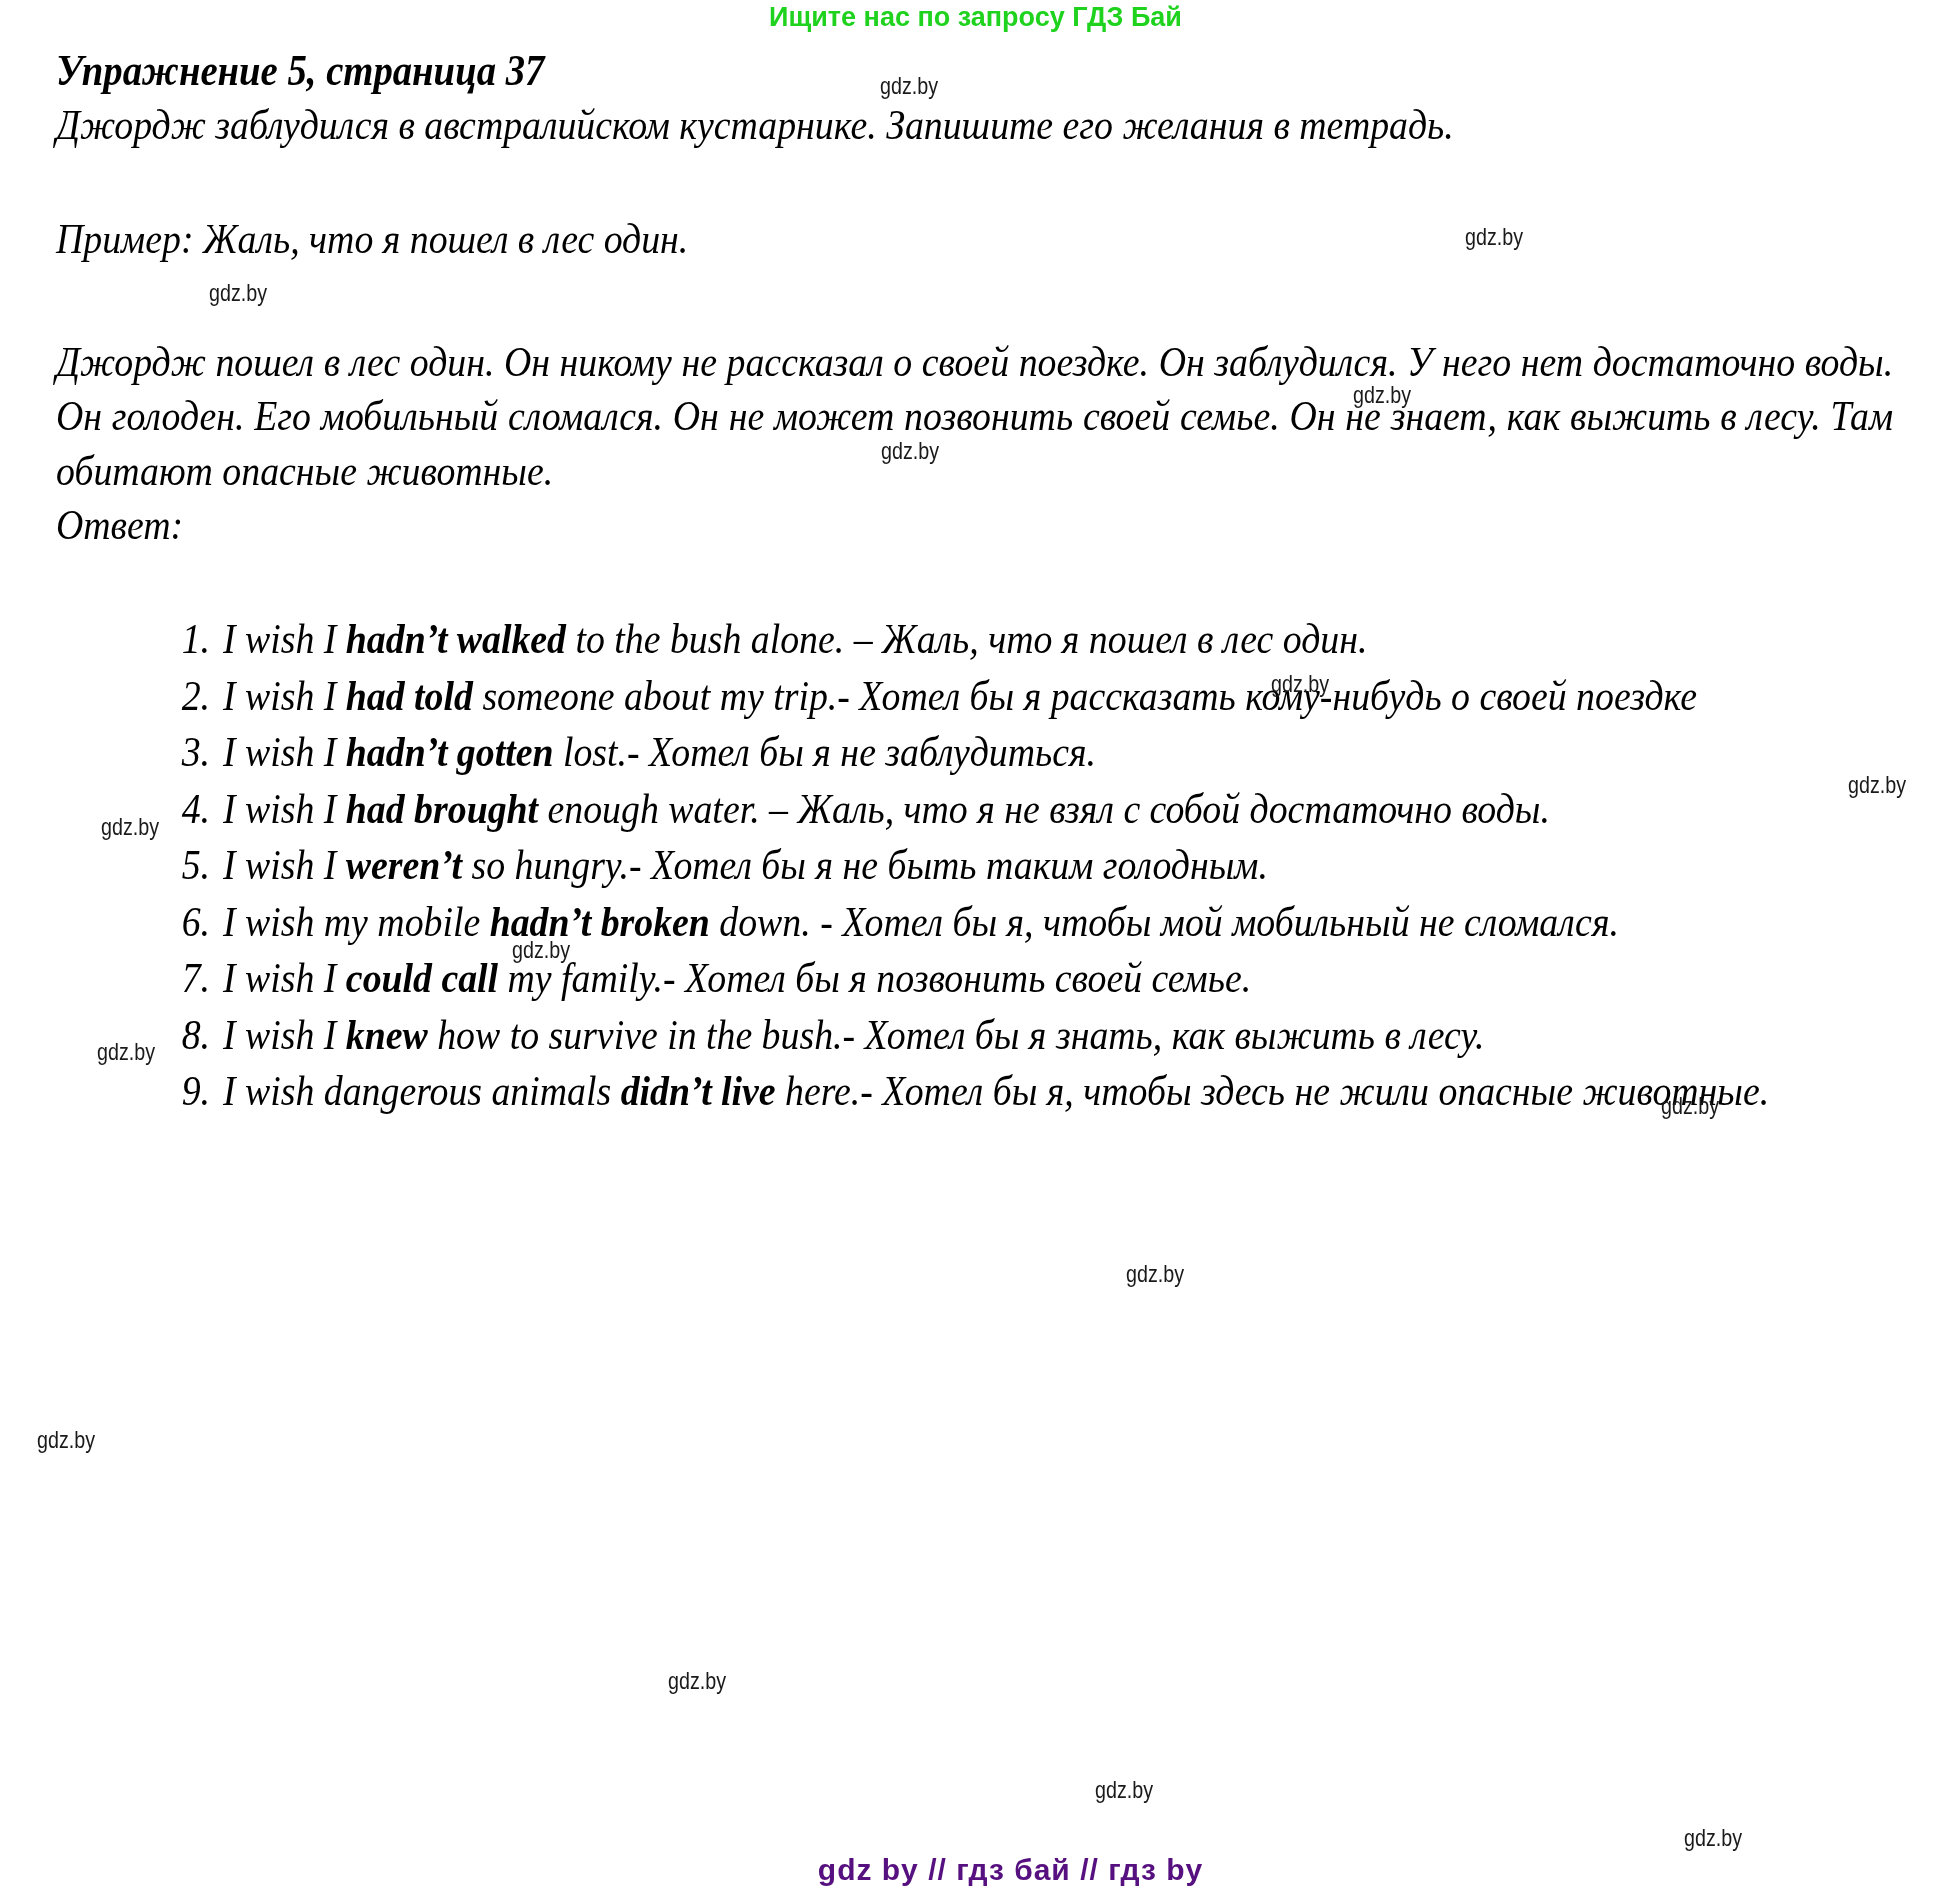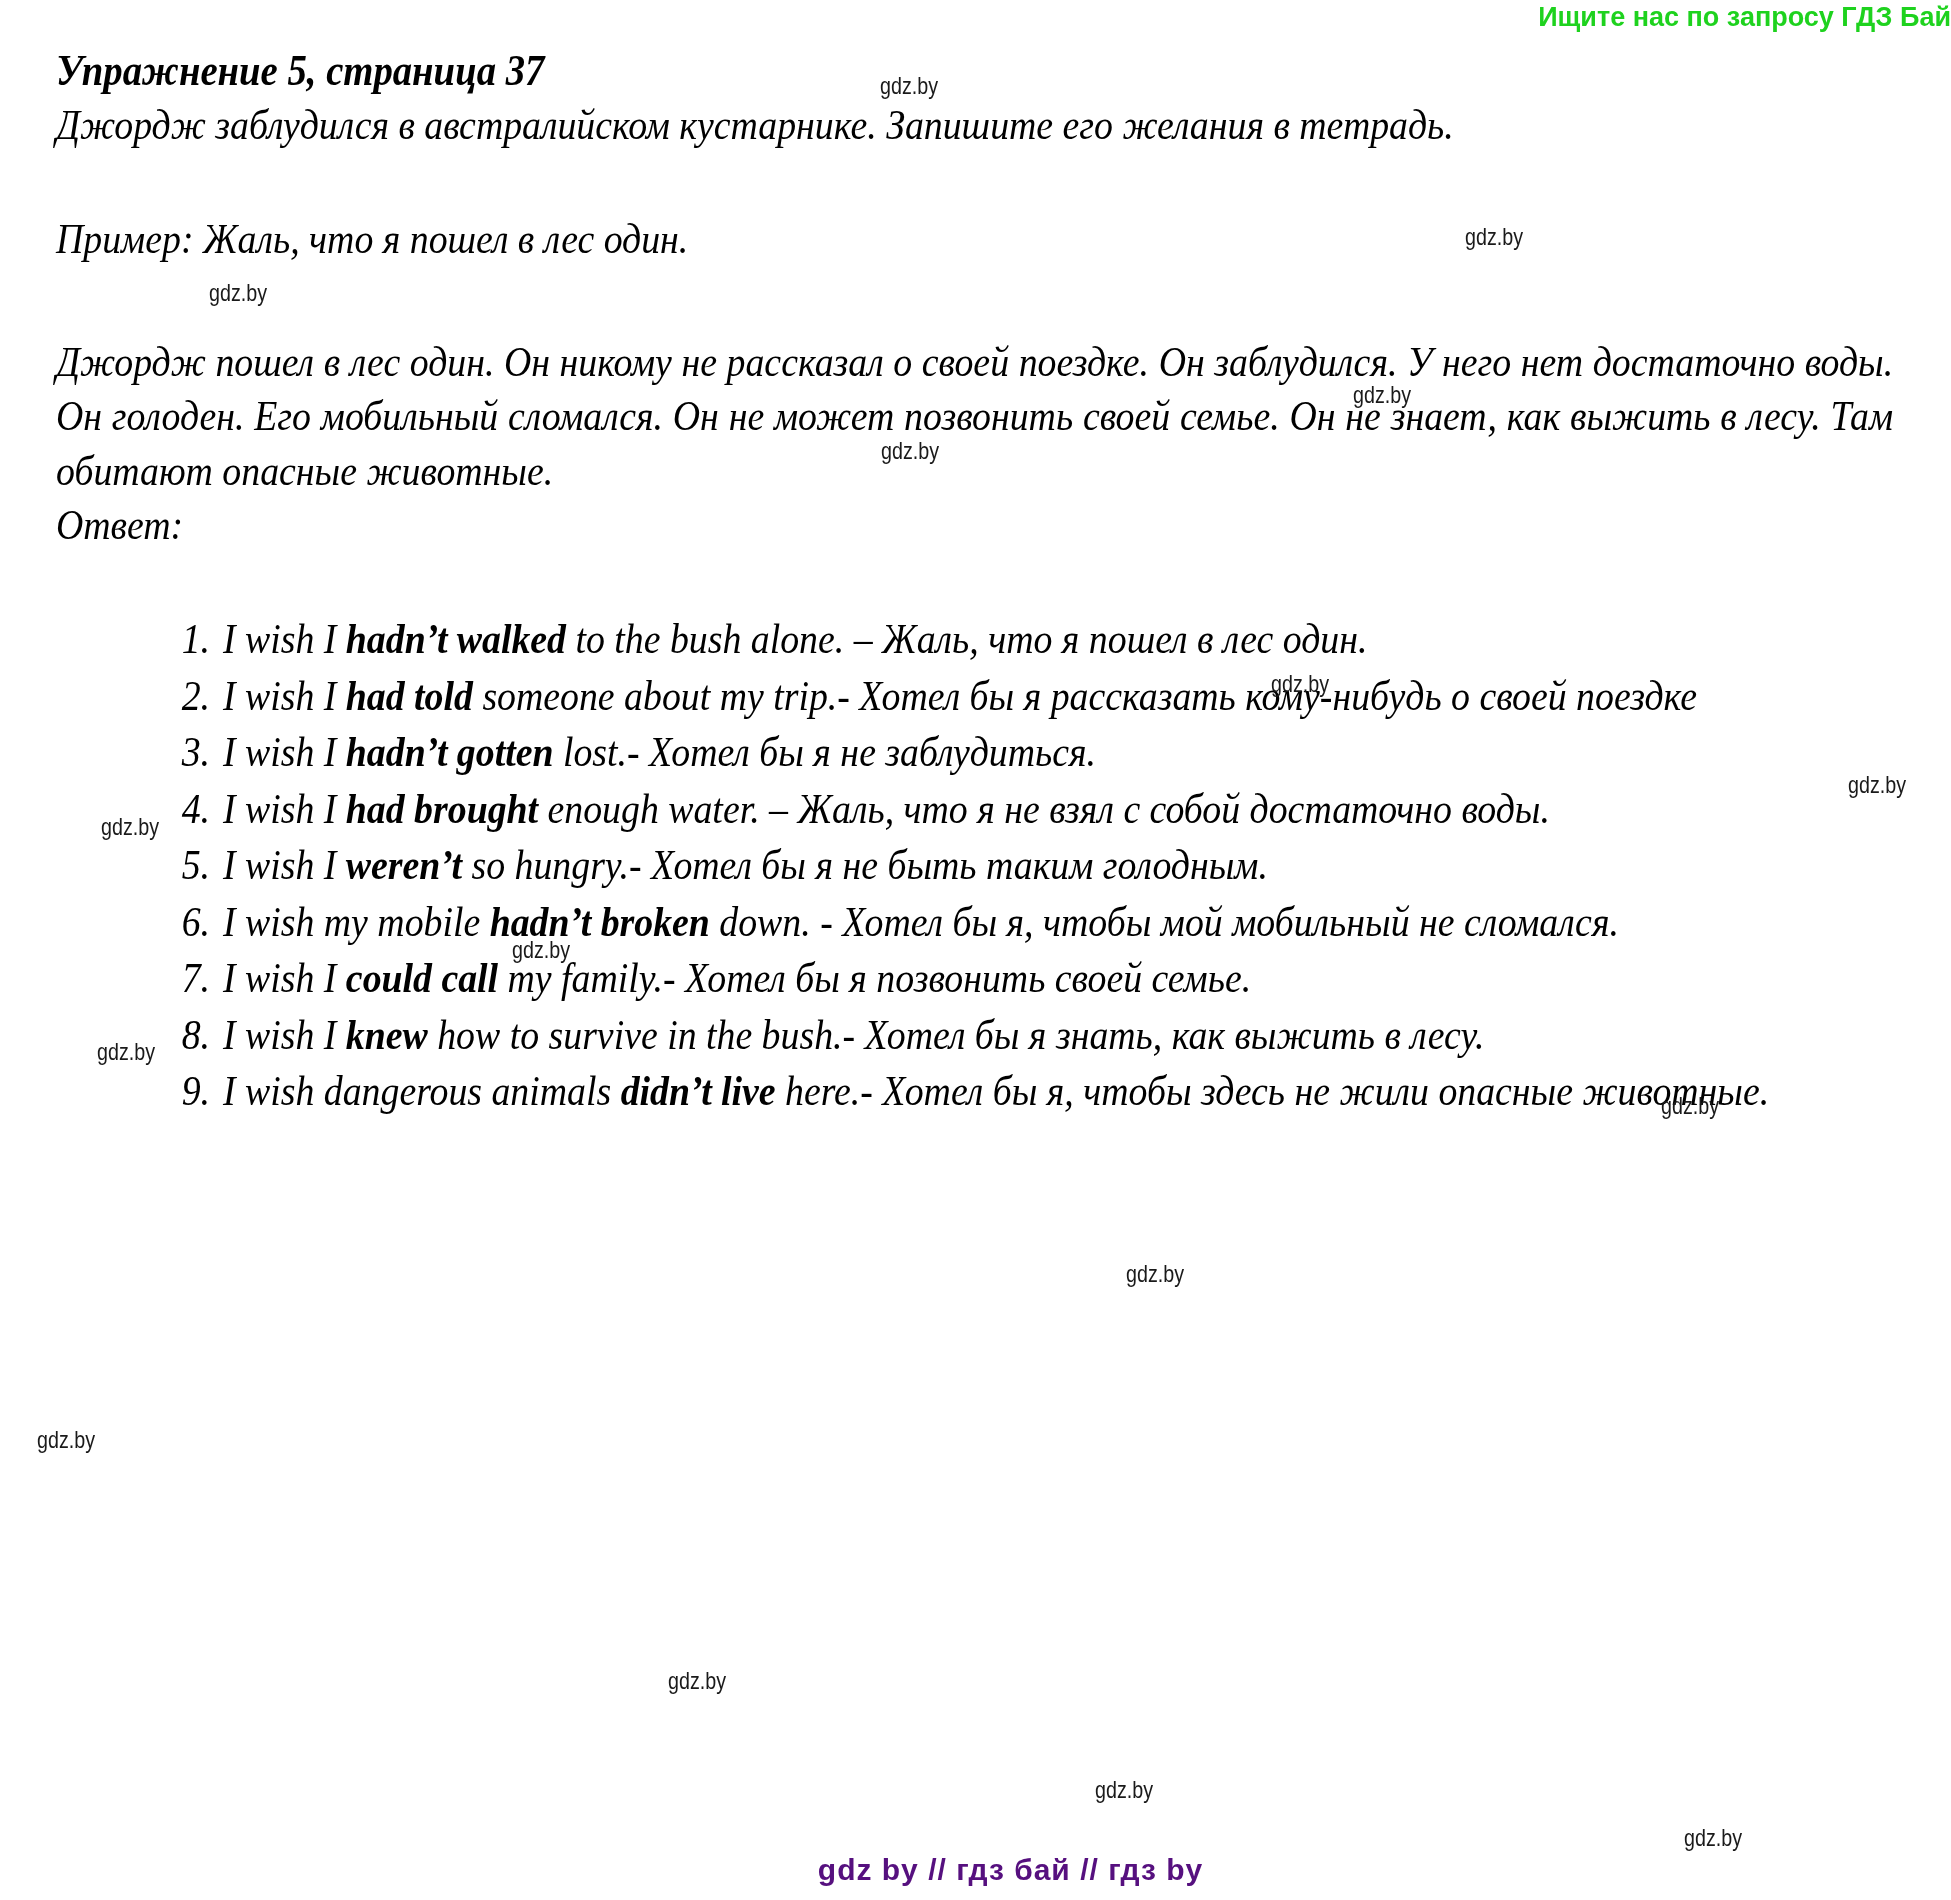--- a/index.html
+++ b/index.html
@@ -16,21 +16,21 @@
     font-family: "Liberation Serif", "DejaVu Serif", serif;
     color: #000000;
   }
 
   
   .promo-banner {
     position: absolute;
     top: 1.9px;
     left: 0;
     width: 100%;
-    text-align: right;
+    text-align: center;
     font-family: "Liberation Sans", "DejaVu Sans", sans-serif;
     font-weight: bold;
     font-size: 27px;
     color: #1ed21e;
     letter-spacing: 0px;
     white-space: nowrap;
   }
 
   
   .doc {

